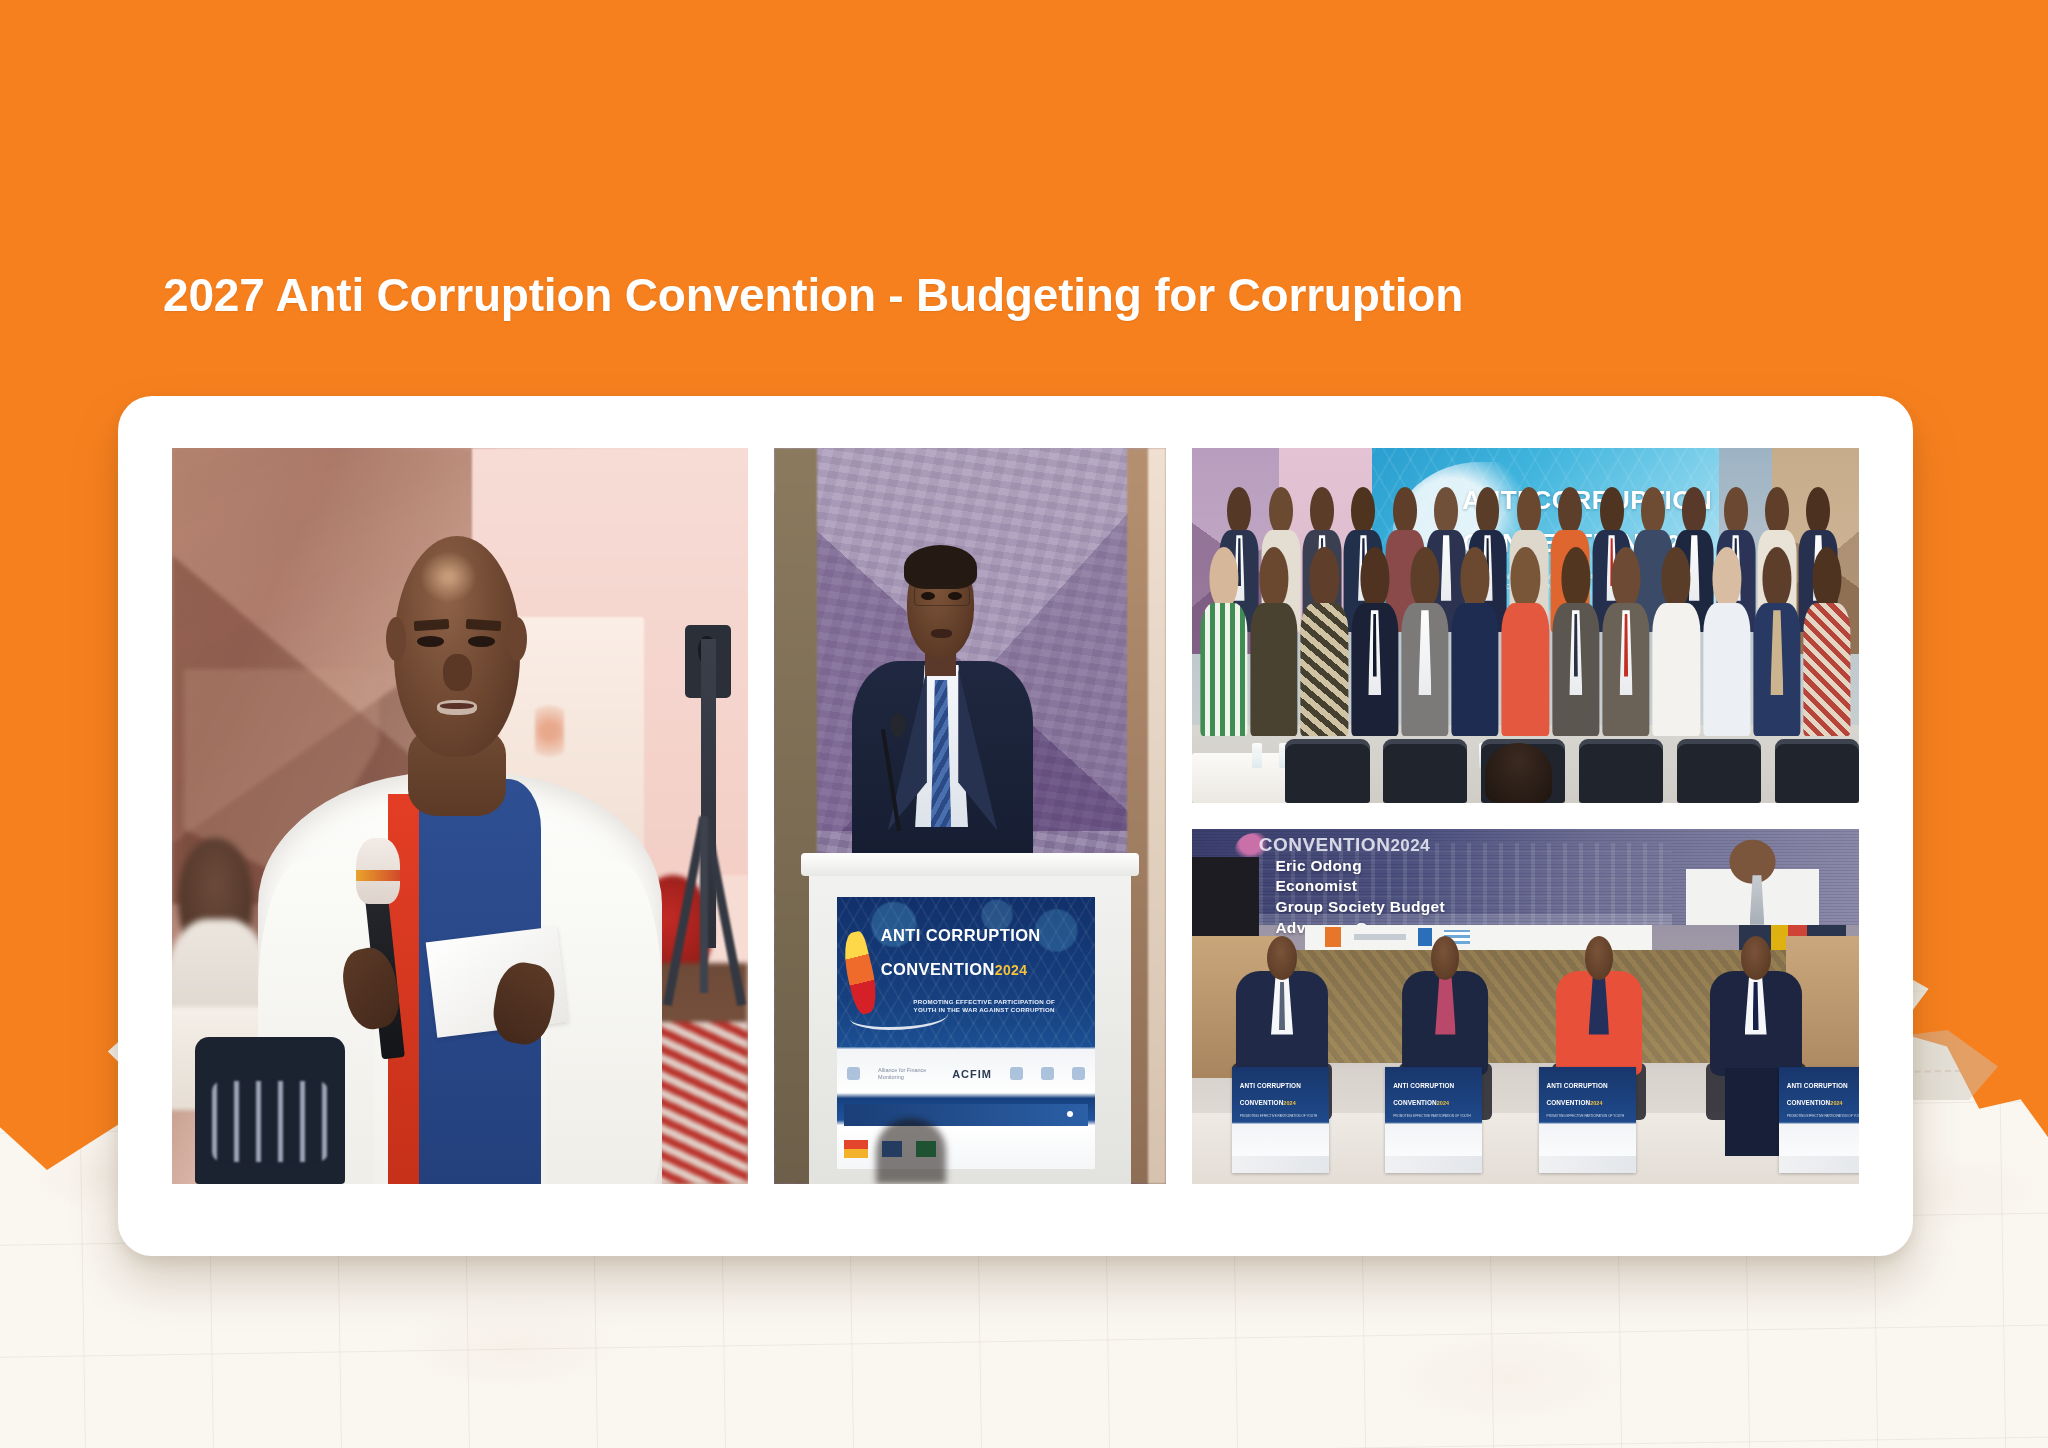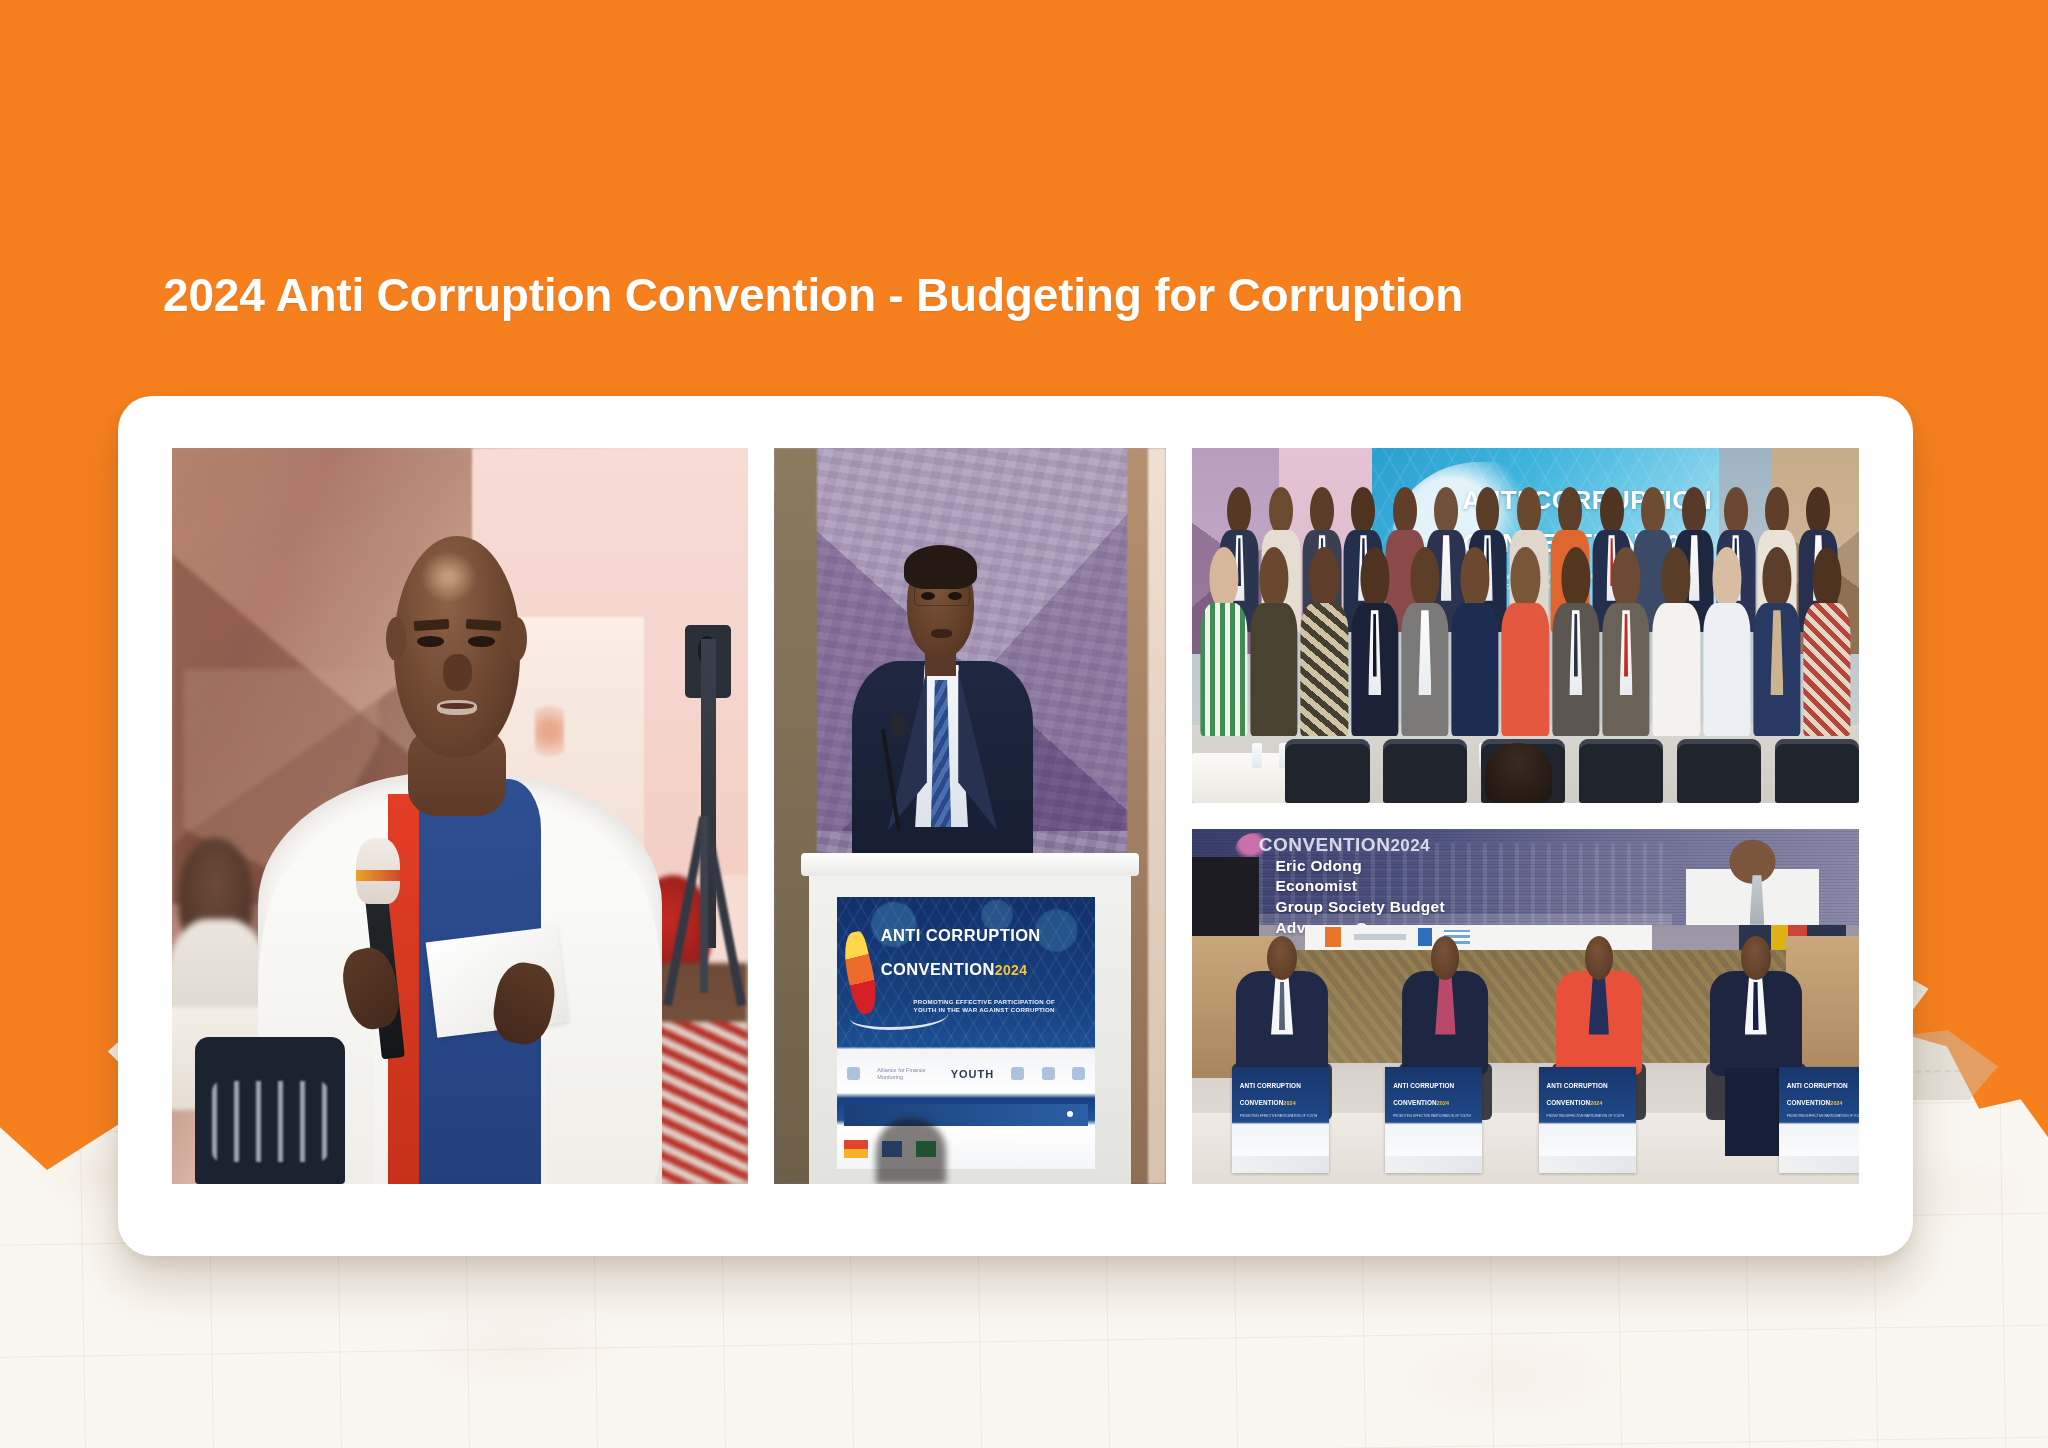--- a/index.html
+++ b/index.html
@@ -686,21 +686,21 @@
     <div class="bg-paper-grid"></div>
     <div class="bg-paper-mottle"></div>
     <div class="bg-paper-top-shade"></div>
     <div class="bg-paper-fold"></div>
   </div>
 
   <div class="notch-left"></div>
   <div class="notch-right"></div>
   <div class="notch-right-shade"></div>
 
-  <div class="page-title">2024 Anti Corruption Convention - Budgeting for Corruption</div>
+  <div class="page-title">2027 Anti Corruption Convention - Budgeting for Corruption</div>
 
   <div class="card">
     <div class="card-inner">
 
       <div class="photo col-left p1-bg">
         <div class="p1-geopanel"></div>
         <div class="p1-geopanel2"></div>
         <div class="p1-pinkwall"></div>
         <div class="p1-board"></div>
         <div class="p1-board-logo"></div>
@@ -778,21 +778,21 @@
           <div class="p2-btxt2">
             <span>CONVENTION</span><span class="yr">2024</span>
           </div>
           <div class="p2-btxt3">
             <div>PROMOTING EFFECTIVE PARTICIPATION OF</div>
             <div>YOUTH IN THE WAR AGAINST CORRUPTION</div>
           </div>
           <div class="p2-logorow">
             <span class="p2-logo-dot"></span>
             <span class="p2-logo-txt">Alliance for Finance Monitoring</span>
-            <span class="p2-logo-acfim">YOUTH</span>
+            <span class="p2-logo-acfim">ACFIM</span>
             <span class="p2-logo-dot"></span>
             <span class="p2-logo-dot"></span>
             <span class="p2-logo-dot"></span>
           </div>
           <div class="p2-banner-strip">
               <i></i>
             </div>
           <div class="p2-banner-foot">
             <span class="p2-foot-org"></span>
             <span class="p2-foot-b1"></span>

